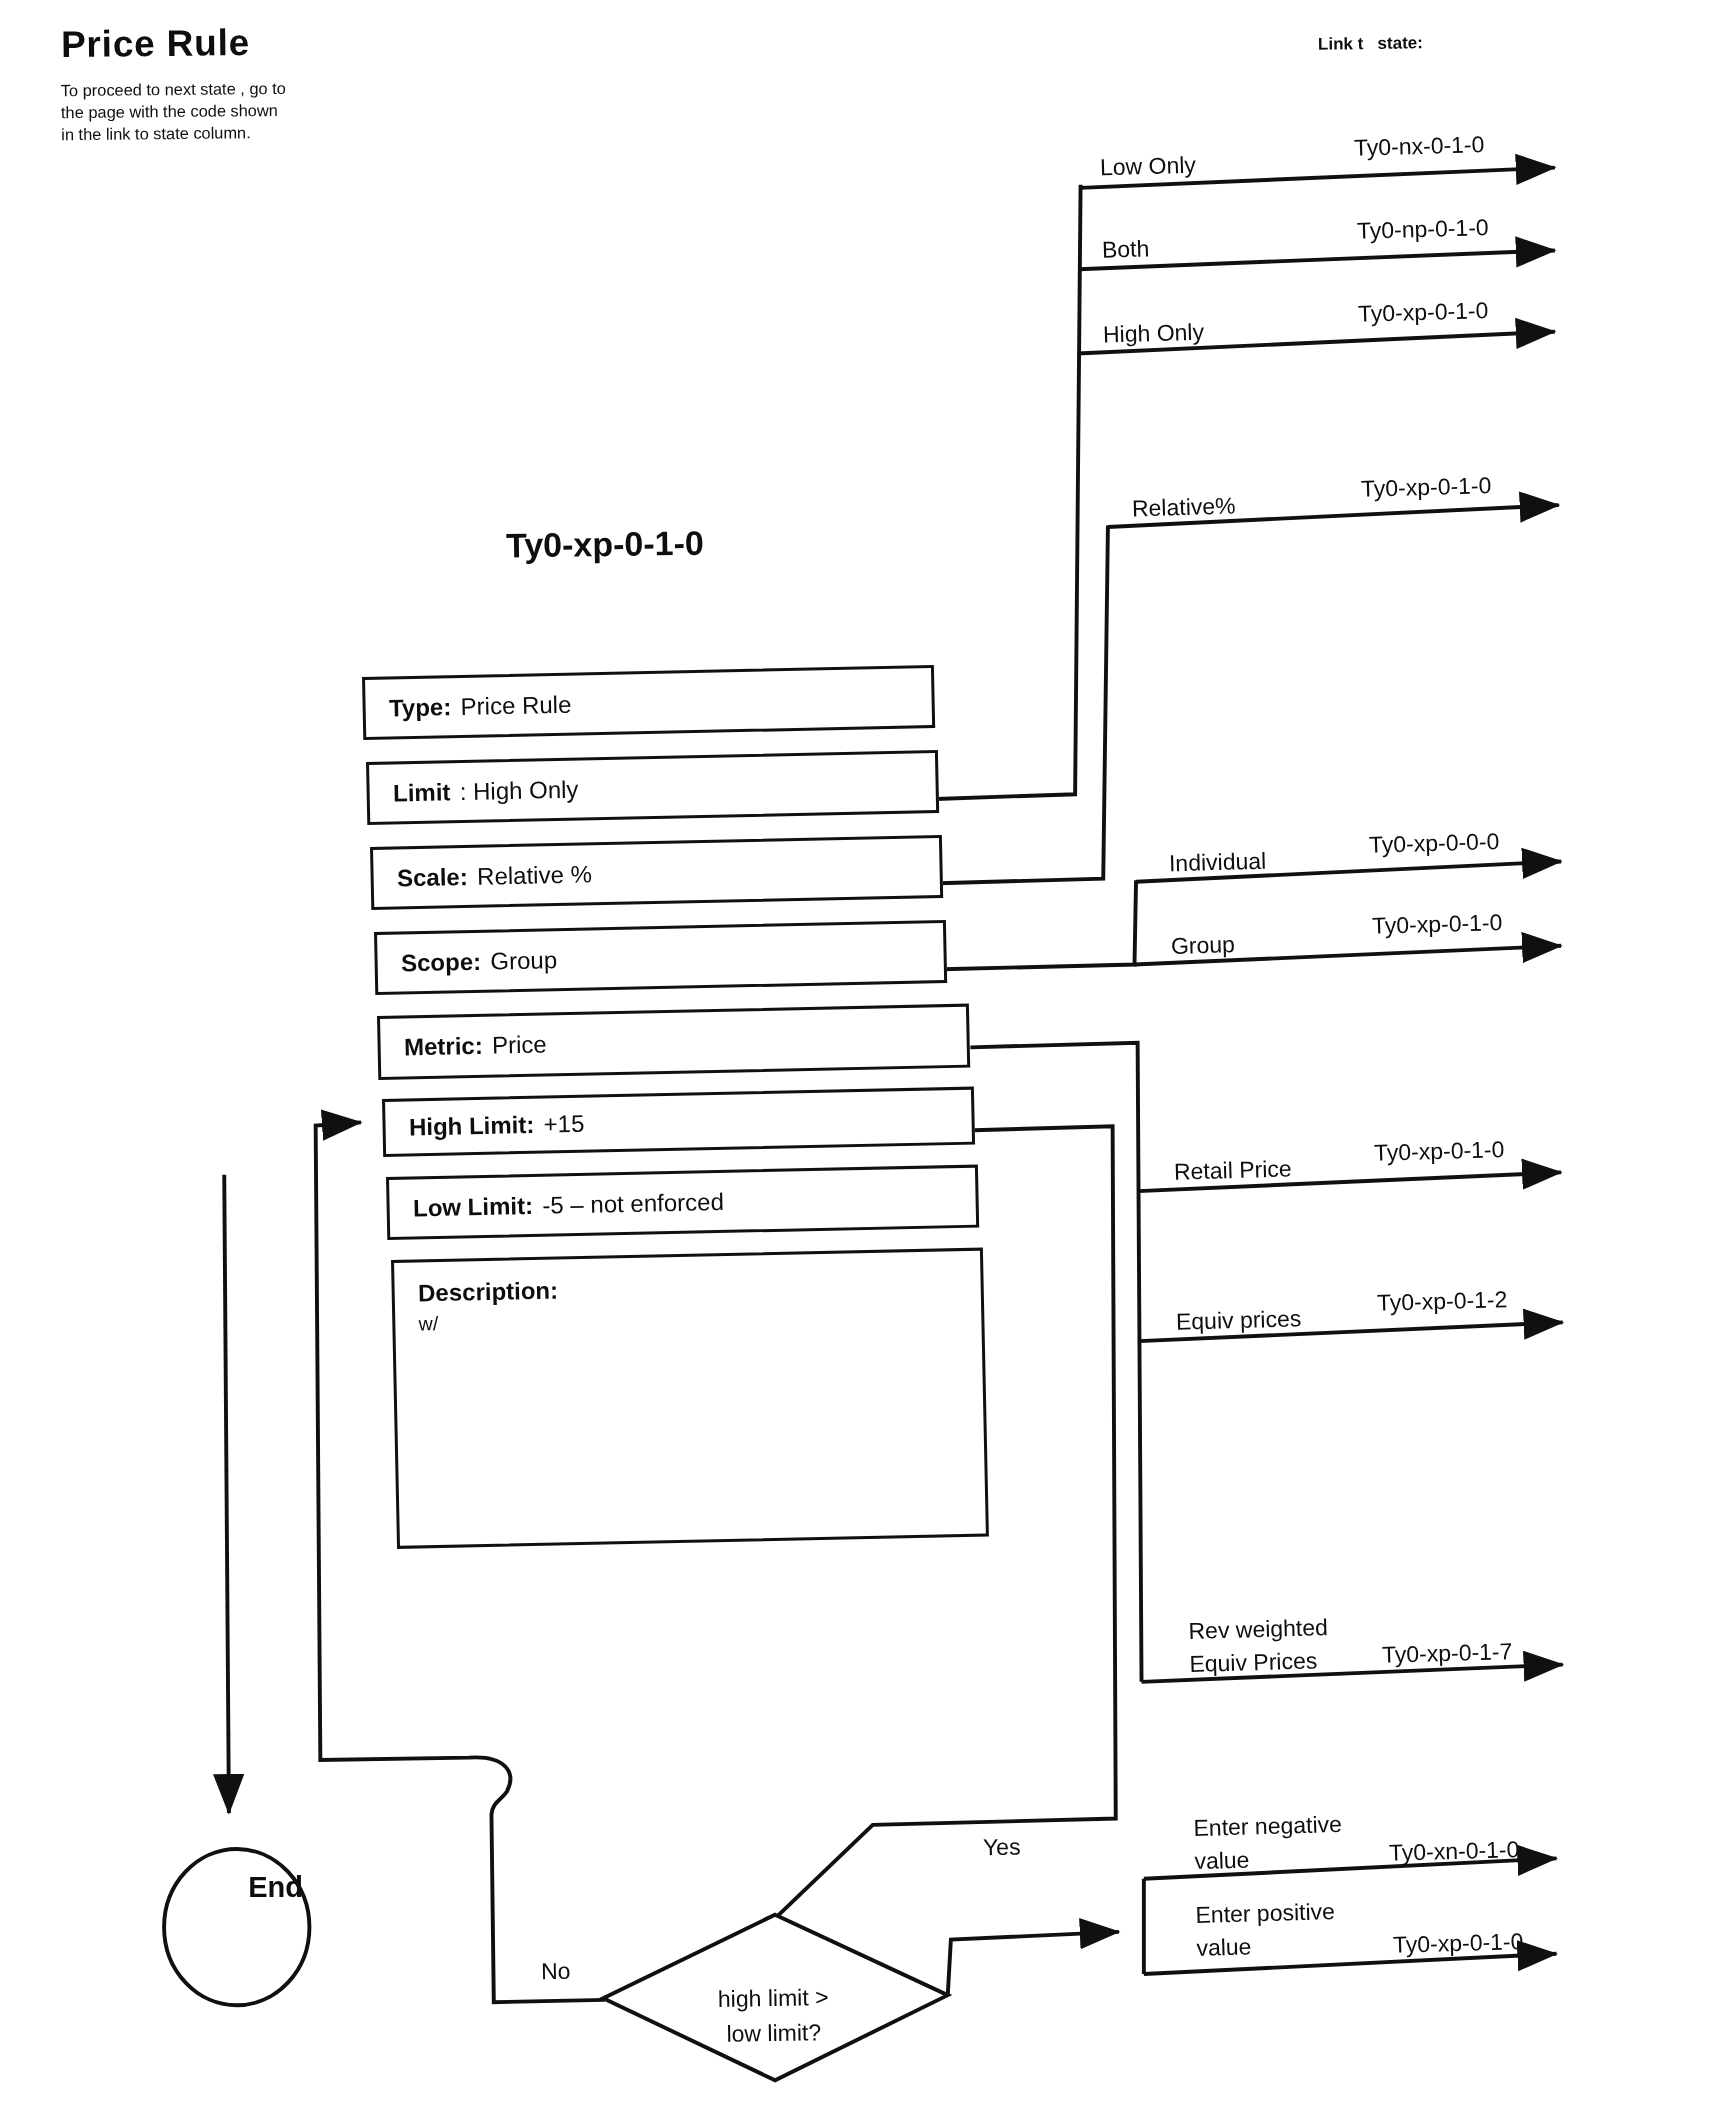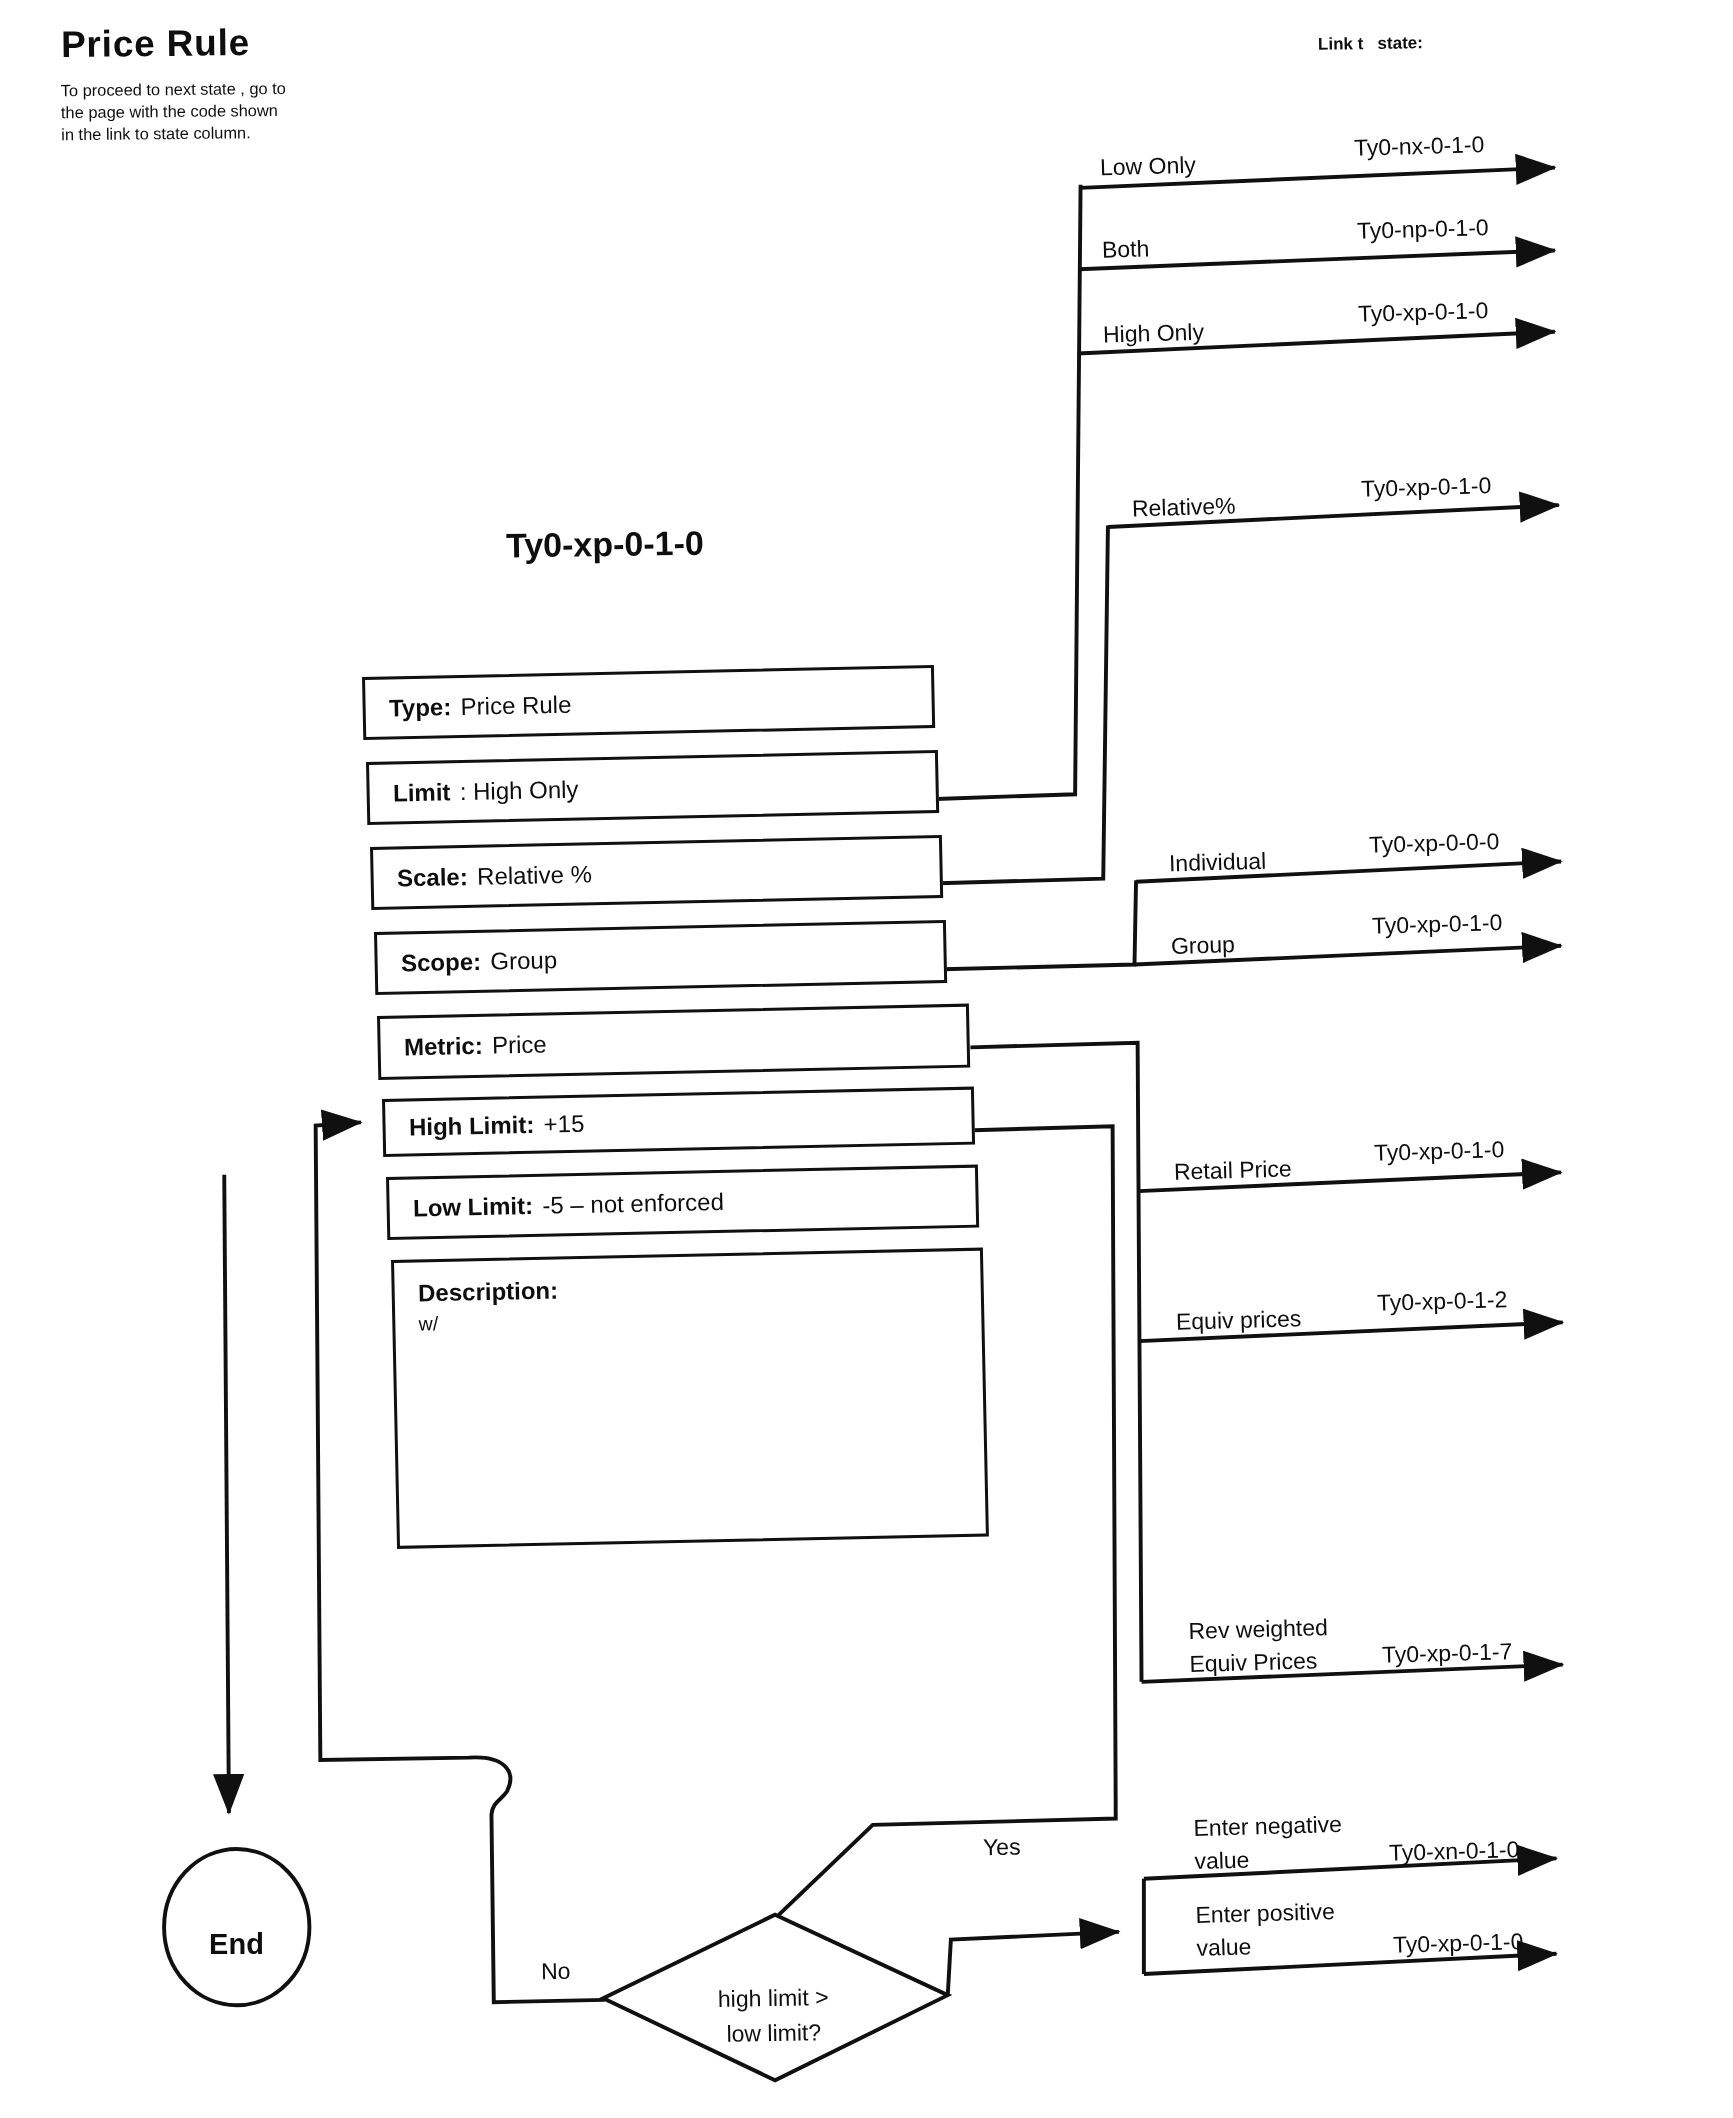--- a/index.html
+++ b/index.html
@@ -166,16 +166,16 @@
   <div class="abs bcode" style="left:1393px;top:1930px;">Ty0-xp-0-1-0</div>
 
   <div class="abs diamond-text" style="left:672px;top:1981px;">
     <div>high limit &gt;</div>
     <div>low limit?</div>
   </div>
 
   <div class="abs dlabel" style="left:983px;top:1834px;">Yes</div>
   <div class="abs dlabel" style="left:541px;top:1958px;">No</div>
 
-  <div class="abs end-label" style="left:170px;top:1928px;">End</div>
+  <div class="abs end-label" style="left:170px;top:1871px;text-align:right;">End</div>
 
 </div>
 
 
 </body></html>

